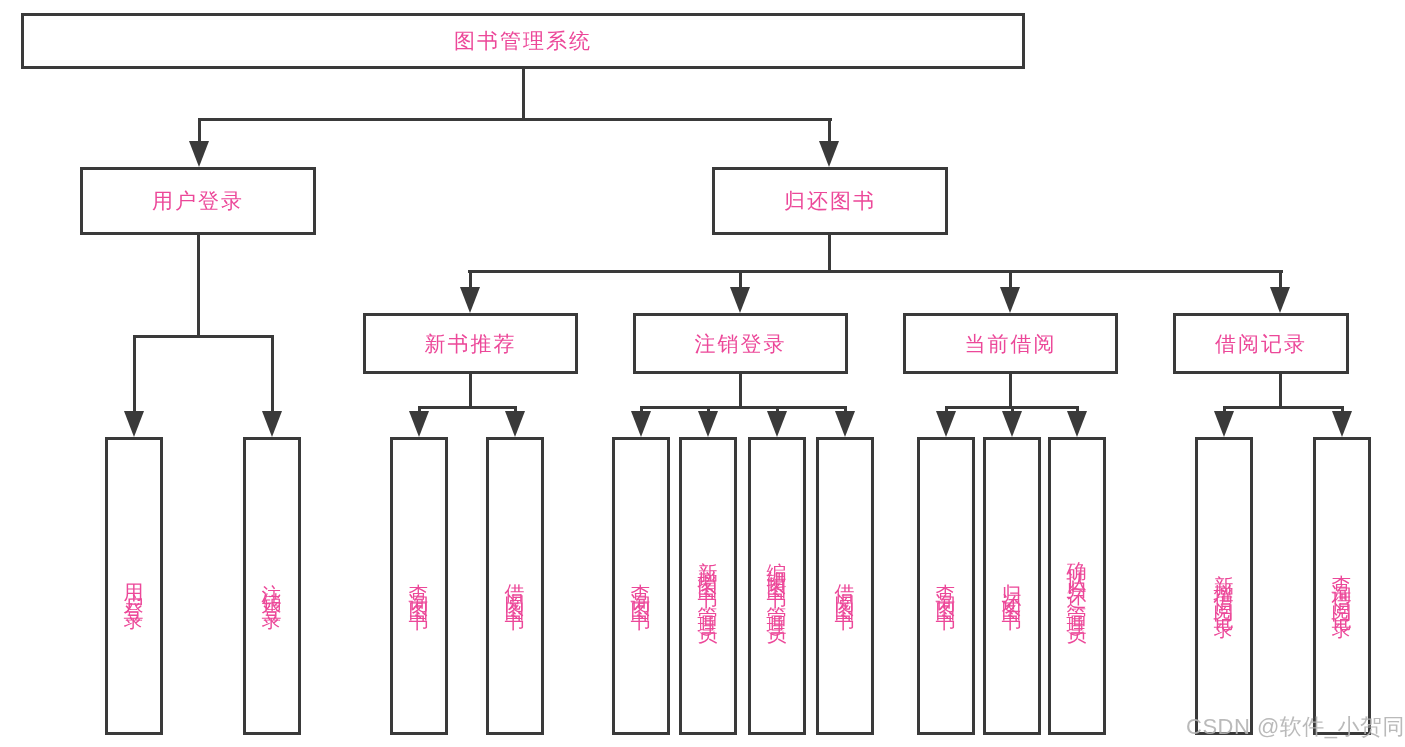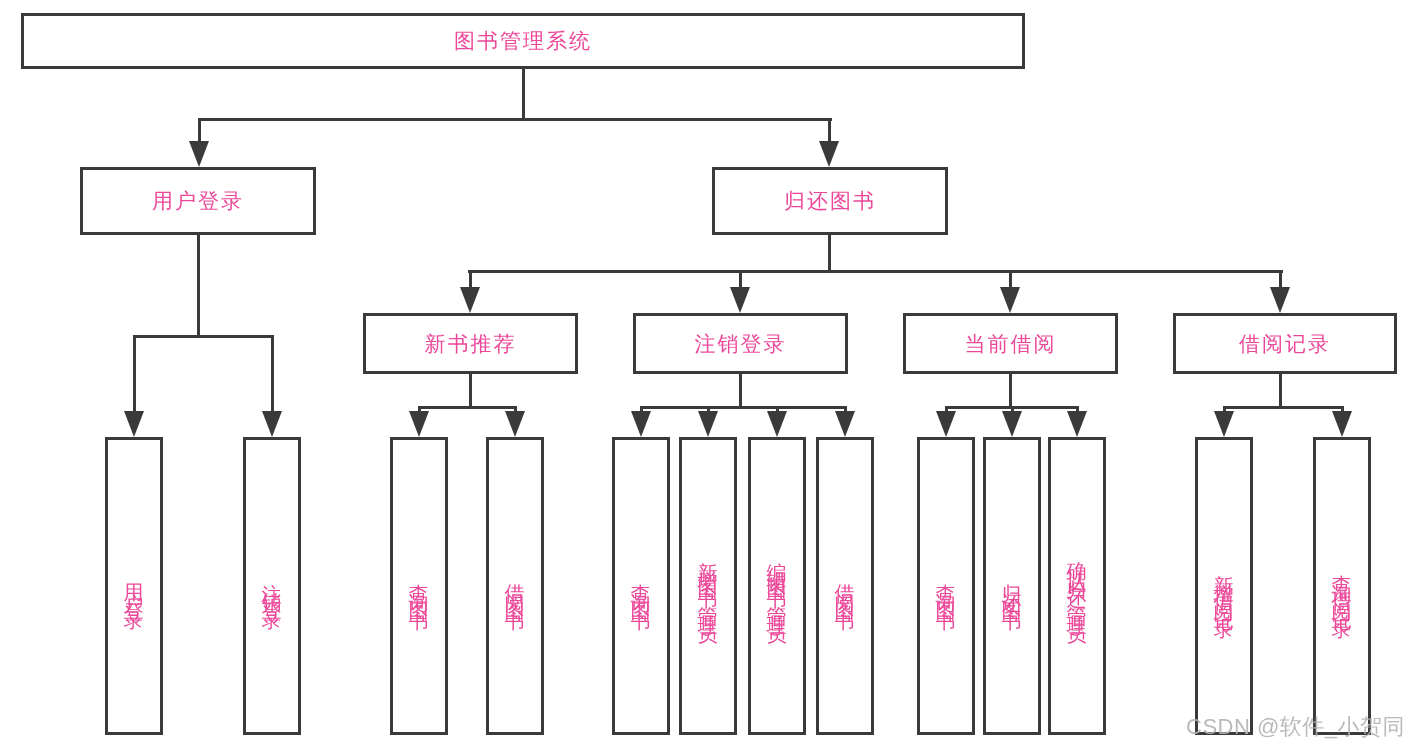--- a/index.html
+++ b/index.html
@@ -60,21 +60,21 @@
 <div class="canvas">
 
   <div class="box h" style="left:21px;top:13px;width:1004px;height:56px;">图书管理系统</div>
 
   <div class="box h" style="left:80px;top:167px;width:236px;height:68px;">用户登录</div>
   <div class="box h" style="left:712px;top:167px;width:236px;height:68px;">归还图书</div>
 
   <div class="box h" style="left:363px;top:313px;width:215px;height:61px;">新书推荐</div>
   <div class="box h" style="left:633px;top:313px;width:215px;height:61px;">注销登录</div>
   <div class="box h" style="left:903px;top:313px;width:215px;height:61px;">当前借阅</div>
-  <div class="box h" style="left:1173px;top:313px;width:224px;height:61px;">借阅记录</div>
+  <div class="box h" style="left:1173px;top:313px;width:176px;height:61px;">借阅记录</div>
 
   <div class="box v" style="left:105px;top:437px;width:58px;height:298px;">用户登录</div>
   <div class="box v" style="left:243px;top:437px;width:58px;height:298px;">注销登录</div>
 
   <div class="box v" style="left:390px;top:437px;width:58px;height:298px;">查询图书</div>
   <div class="box v" style="left:486px;top:437px;width:58px;height:298px;">借阅图书</div>
 
   <div class="box v" style="left:612px;top:437px;width:58px;height:298px;">查询图书</div>
   <div class="box v" style="left:679px;top:437px;width:58px;height:298px;">新增图书（管理员）</div>
   <div class="box v" style="left:748px;top:437px;width:58px;height:298px;">编辑图书（管理员）</div>

